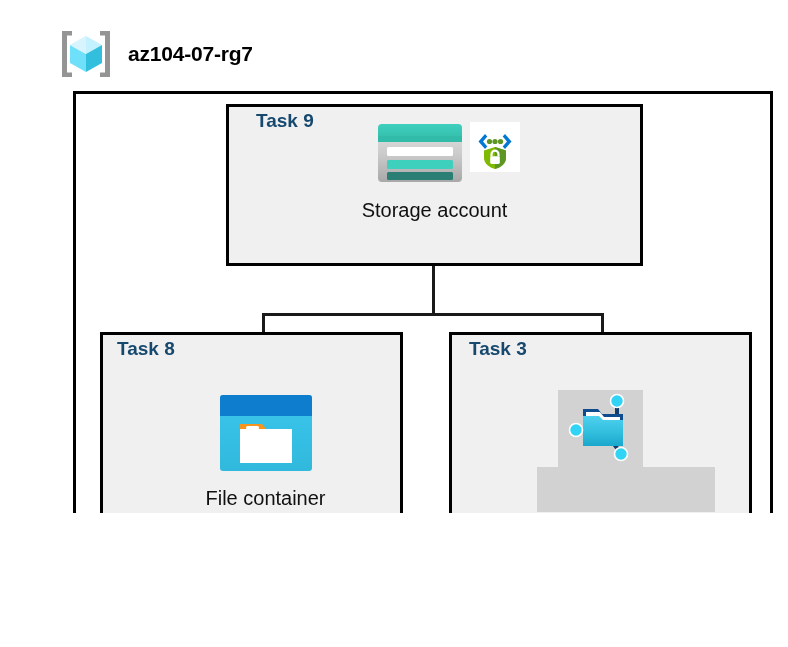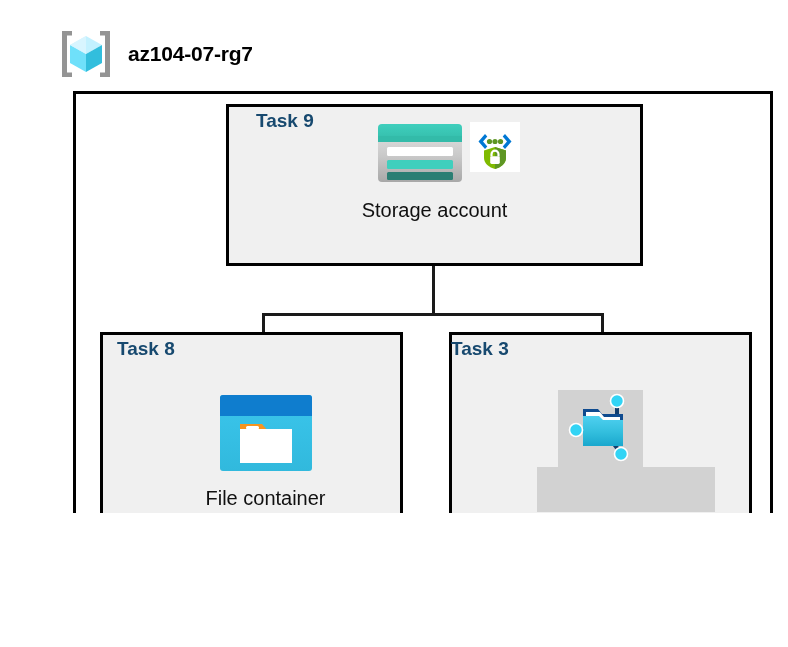--- a/index.html
+++ b/index.html
@@ -76,21 +76,21 @@
     text-align: center;
   }
 
   
   #task1-box { left: 198px; top: 104px;  width: 417px; height: 162px; }
   #task2-box { left: 72px;  top: 332px;  width: 303px; height: 242px; }
   #task3-box { left: 421px; top: 332px;  width: 303px; height: 242px; }
 
   #task1-label { left: 228px; top: 110px; }
   #task2-label { left: 89px;  top: 338px; }
-  #task3-label { left: 423px; top: 338px; }
+  #task3-label { left: 441px; top: 338px; }
 
   
   .conn {
     position: absolute;
     background: #1a1a1a;
   }
   .conn-v { width: 3px; }
   .conn-h { height: 3px; }
 
   

